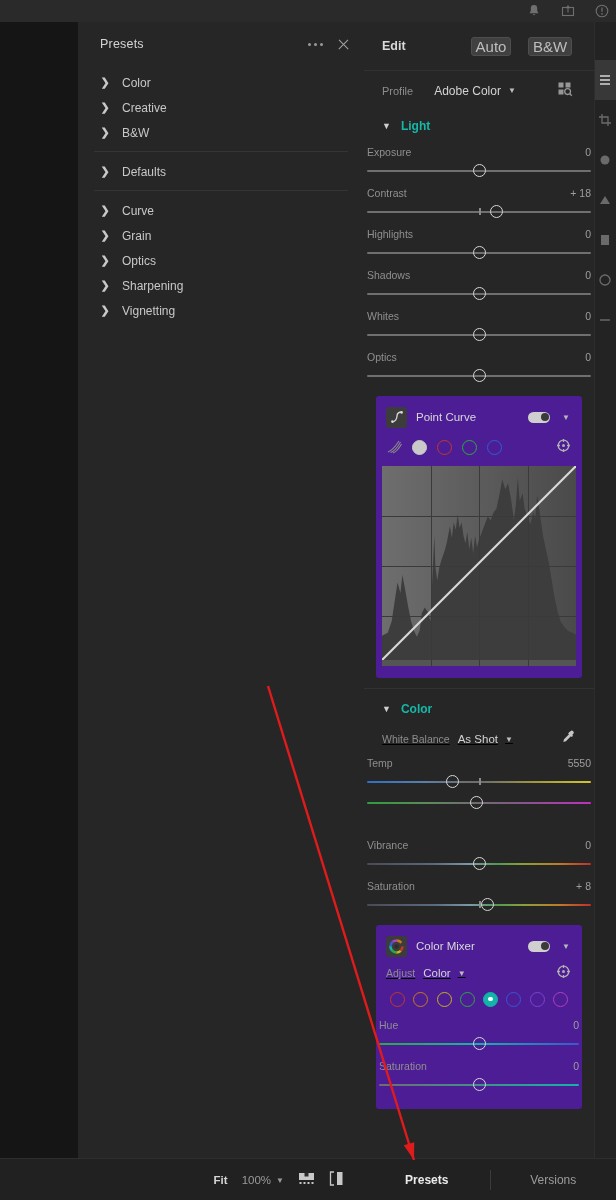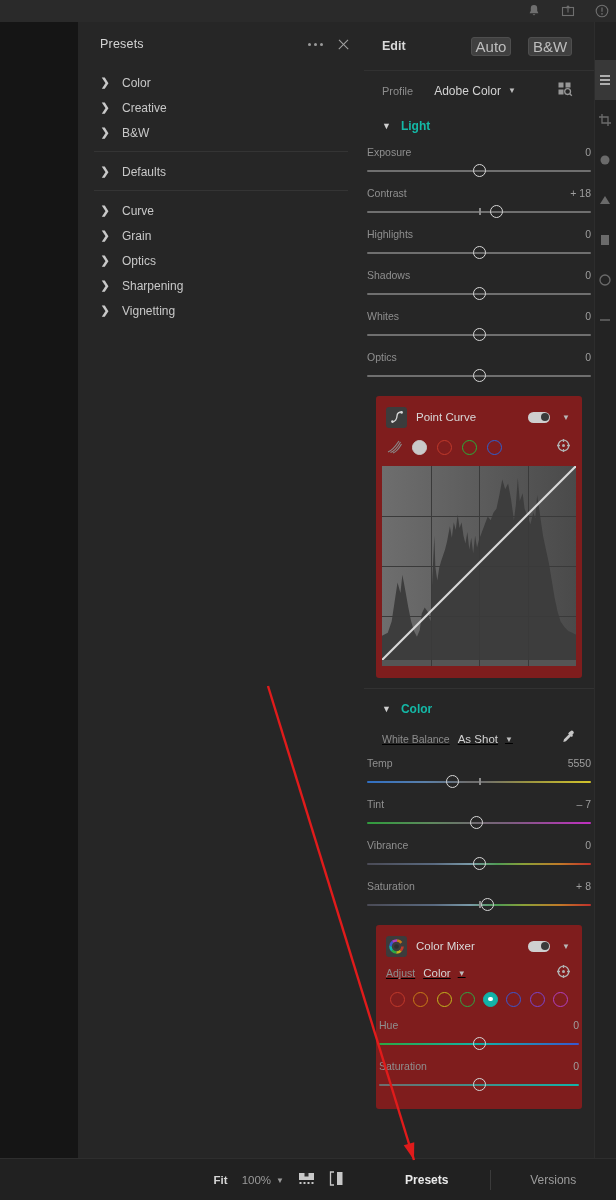--- a/index.html
+++ b/index.html
@@ -59,21 +59,21 @@
   .sl-top { display:flex; justify-content:space-between; align-items:center; height:20px; }
   .sl-name { font-size:10.5px; color:#8f8f8f; }
   .sl-val { font-size:10.5px; color:#9e9e9e; }
   .track-wrap { position:relative; height:18px; }
   .track { position:absolute; left:0; right:0; top:8px; height:1.5px; background:#6f6f6f; border-radius:1px; }
   .tick { position:absolute; top:5px; width:1.5px; height:7px; background:#8a8a8a; }
   .knob { position:absolute; top:2px; width:13px; height:13px; border-radius:50%;
           border:1.6px solid #d6d6d6; background:transparent; margin-left:-6.5px; }
 
   
-  .card { margin:8px 12px 0 12px; background:#7f1d1d; border-radius:3px; padding:8px 0 12px 0; }
+  .card { margin:8px 12px 0 12px; background:#4c1d95; border-radius:3px; padding:8px 0 12px 0; }
   .card-head { height:26px; display:flex; align-items:center; padding:0 10px; position:relative; }
   .card-ico { width:21px; height:21px; border-radius:3px; background:#3c3c3c; margin-right:9px;
               display:flex; align-items:center; justify-content:center; }
   .card-title { font-size:11.5px; color:#d8d8d8; }
   .toggle { position:absolute; right:32px; width:22px; height:11px; border-radius:6px; background:#cfcfcf; }
   .toggle i { position:absolute; right:1.5px; top:1.5px; width:8px; height:8px; border-radius:50%; background:#3a3a3a; display:block; }
   .card-caret { position:absolute; right:12px; font-size:8px; color:#b8b8b8; }
 
   .curve-chans { height:26px; display:flex; align-items:center; padding:0 10px; position:relative; margin-top:4px; }
   .chan { width:15px; height:15px; border-radius:50%; border:1.6px solid #888; margin-right:10px; position:relative; }
@@ -366,24 +366,20 @@
             <span class="sl-name">Temp</span>
             <span class="sl-val">5550</span>
           </div>
           <div class="track-wrap">
             <div class="track" style="background:linear-gradient(90deg,#2f6fc4 0%,#5a7fa8 26%,#6e6e6e 45%,#6e6e6e 52%,#9a9440 72%,#d3c42a 100%);height:2.2px;top:7.6px"></div>
             <div class="tick" style="left:50%"></div>
             <div class="knob" style="left:38%"></div>
           </div>
         </div>
         <div class="sl">
-          <div class="sl-top">
-            <span class="sl-name">Tint</span>
-            <span class="sl-val">– 7</span>
-          </div>
           <div class="track-wrap">
             <div class="track" style="background:linear-gradient(90deg,#2f9c3c 0%,#5d8a5d 28%,#6e6e6e 46%,#7a5f7d 62%,#c02fc0 100%);height:2.2px;top:7.6px"></div>
             <div class="knob" style="left:49%"></div>
           </div>
         </div>
         <div class="sl">
           <div class="sl-top">
             <span class="sl-name">Vibrance</span>
             <span class="sl-val">0</span>
           </div>

